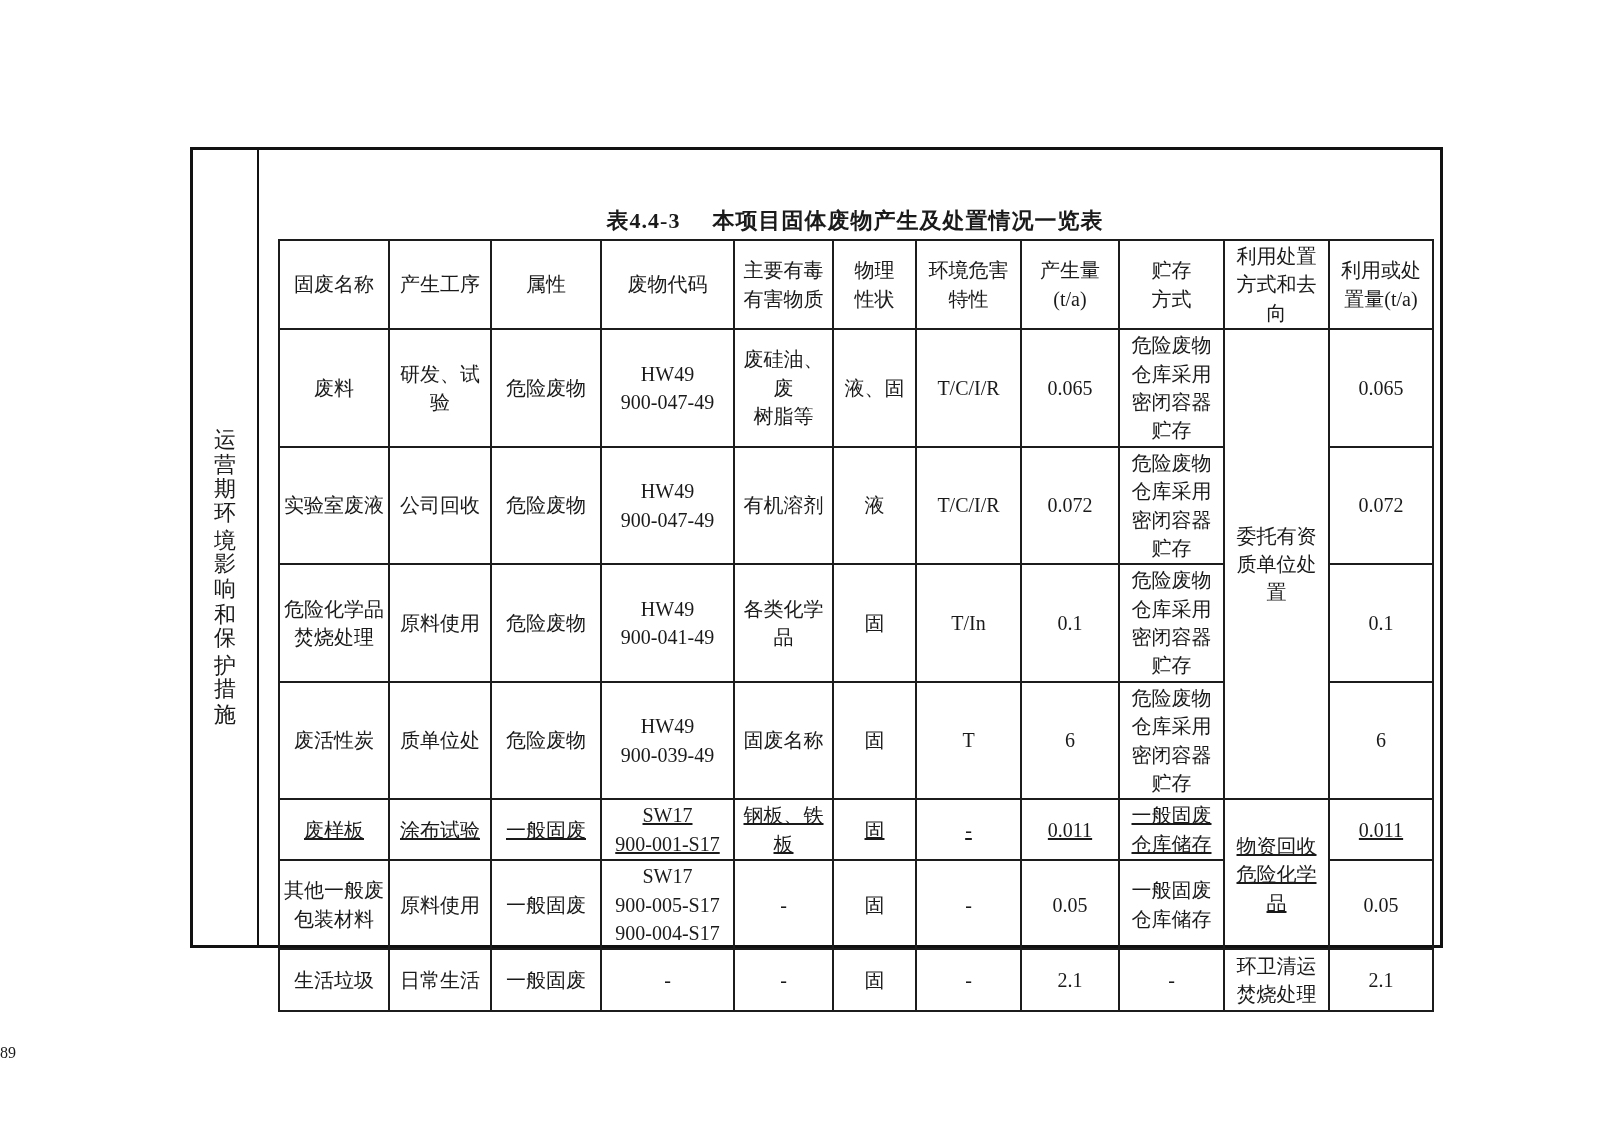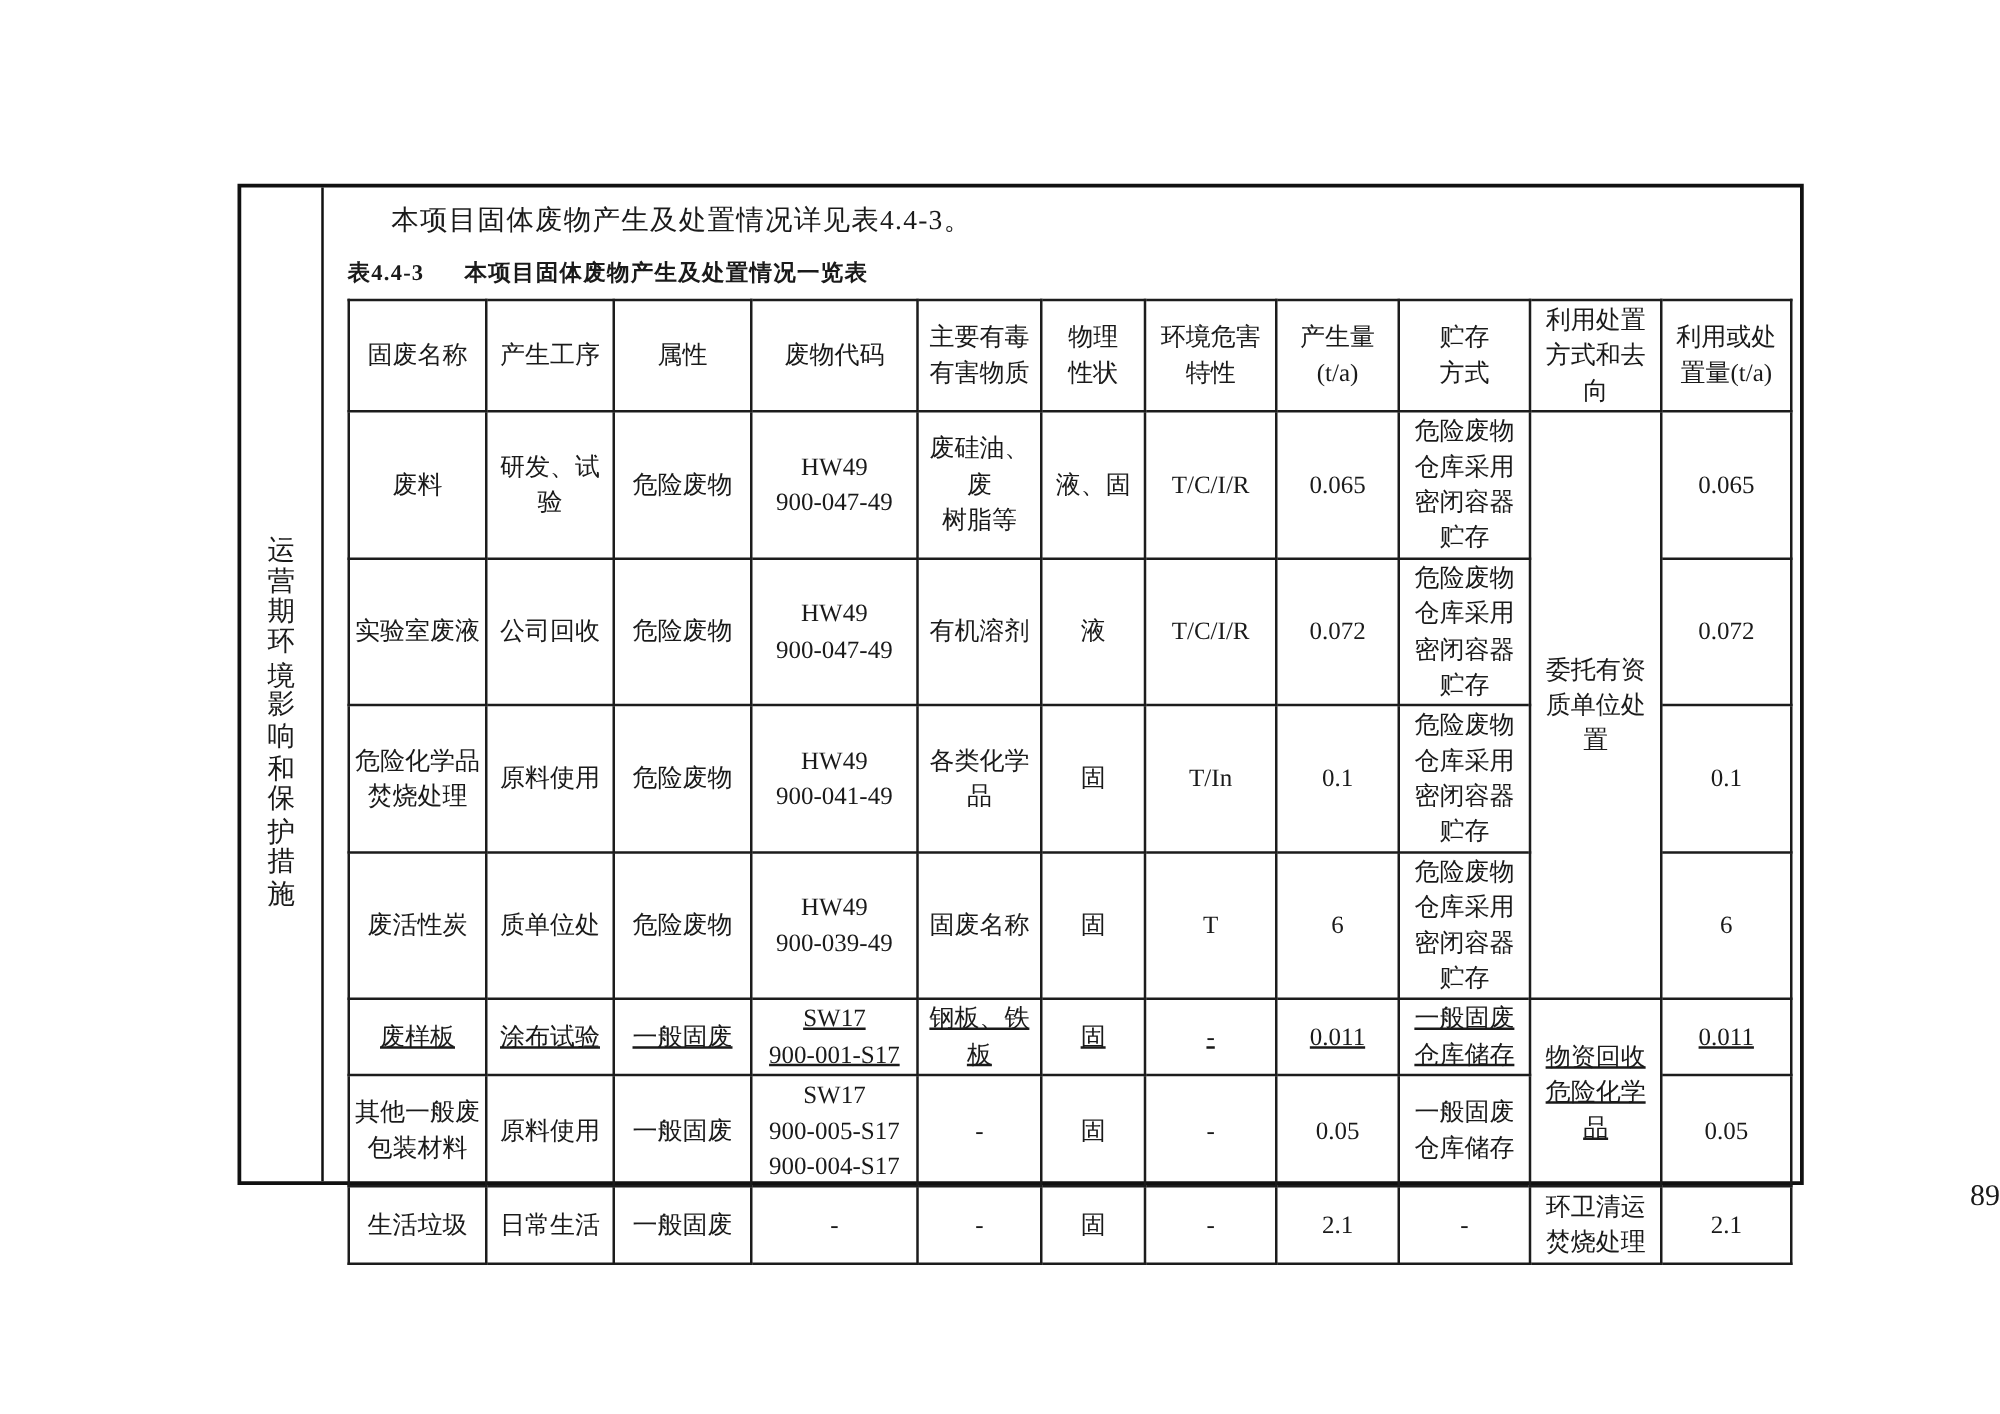--- a/index.html
+++ b/index.html
@@ -19,57 +19,56 @@
   .sidebar-text{
     writing-mode:vertical-lr;text-orientation:upright;
     font-size:22px;letter-spacing:25px;line-height:1;
     transform:translateY(12px);white-space:nowrap;
   }
   .content{position:absolute;left:68px;top:0;right:0;bottom:0;}
   .intro{
     position:absolute;left:52px;top:11px;font-size:22px;letter-spacing:1px;
   }
   .table-title{
-    position:absolute;left:17px;top:56px;width:1154px;
-    font-size:18px;font-weight:bold;letter-spacing:1px;
+    position:absolute;left:17px;top:56px;width:1154px;text-align:center;
+    font-size:22px;font-weight:bold;letter-spacing:1px;
   }
   .title-prefix{margin-right:32px;}
   table.waste{
     position:absolute;left:17px;top:89px;width:1154px;
     border-collapse:collapse;table-layout:fixed;
   }
   table.waste td,table.waste th{
     border:2px solid #1c1c1c;padding:1px 2px;text-align:center;vertical-align:middle;
     font-size:20px;font-weight:normal;line-height:1.42;white-space:pre-line;
     overflow:hidden;
   }
   tr.r-head{height:78px;}
   tr.r-1{height:106px;}
   tr.r-2{height:101px;}
   tr.r-3{height:104px;}
   tr.r-4{height:105px;}
   tr.r-5{height:46px;text-decoration:underline;}
   tr.r-6{height:76px;}
   tr.r-7{height:62px;margin-left:32px;}
   .page-number{
-    position:absolute;left:0;top:944px;width:100%;text-align:right;font-size:24px;
+    position:absolute;left:0;top:1044px;width:100%;text-align:left;font-size:16px;
   }
 </style>
 </head>
 <body>
 
 <div class="page">
   <div class="frame">
 
     <div class="sidebar">
       <div class="sidebar-text">运营期环境影响和保护措施</div>
     </div>
 
     <div class="content">
-      <div class="intro">本项目固体废物产生及处置情况详见表4.4-3。</div>
 
       <div class="table-title">
         <span class="title-prefix">表4.4-3</span><span>本项目固体废物产生及处置情况一览表</span>
       </div>
 
       <table class="waste">
         <colgroup>
           <col style="width:110px">
             <col style="width:102px">
             <col style="width:110px">

